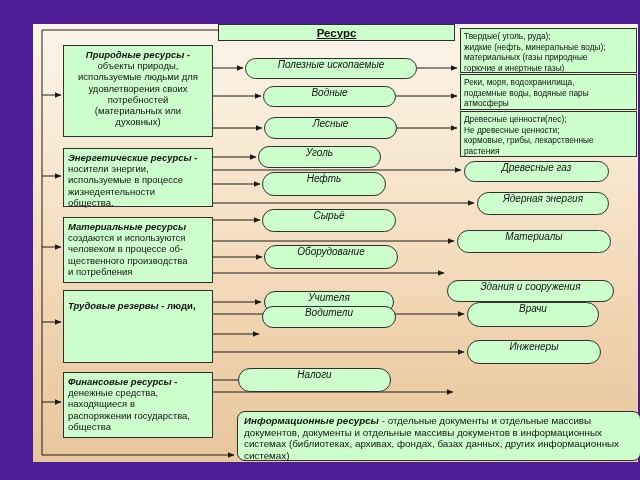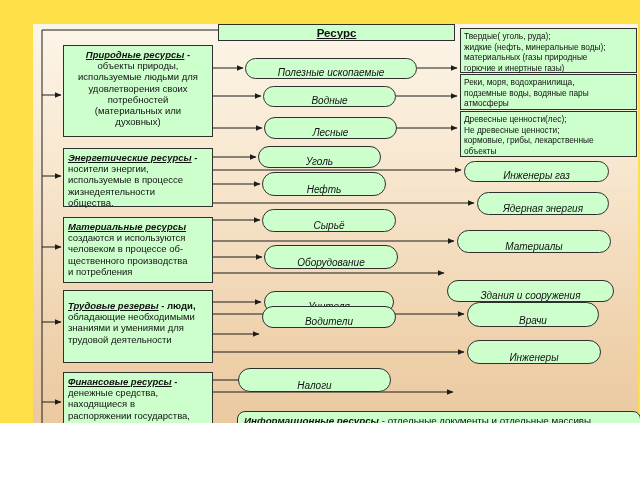--- a/index.html
+++ b/index.html
@@ -1,29 +1,29 @@
 <!DOCTYPE html>
 <html style="--node_fill: #ccffcc; --node_border: #2f2f2f; --line_color: #1c1c1c; --bg_top: #fcf5e9; --bg_bottom: #e9c69c;"><head>
 <meta charset="utf-8">
 <style>
   html,body{margin:0;padding:0;background:#fff;}
-  .stage{position:relative;width:640px;height:423px;background:#fde047;overflow:hidden;
+  .stage{position:relative;width:640px;height:480px;background:#4c1d95;overflow:hidden;
          font-family:"Liberation Sans",sans-serif;color:#111;}
   .canvas{position:absolute;left:33px;top:24px;width:605px;height:438px;z-index:1;
           background:linear-gradient(180deg,#fcf5e9 0%,#f7e6cd 35%,#eed0aa 75%,#e9c69c 100%);}
   svg.connectors{position:absolute;left:0;top:0;z-index:2;}
   .node{position:absolute;z-index:3;background:var(--node_fill,#ccffcc);
         border:1px solid var(--node_border,#2f2f2f);box-sizing:border-box;}
   .titlebox{display:flex;align-items:center;justify-content:center;
             font-weight:bold;font-size:11.5px;}
   .titlebox .t{text-decoration:underline;}
   .lbox{padding:3px 4px;font-size:9.5px;line-height:1.18;}
-  .bh{font-weight:bold;font-style:italic;text-decoration:underline;margin-top:48px;}
+  .bh{font-weight:bold;font-style:italic;margin-top:48px;}
   .bsuf{font-weight:bold;}
-  .oval{border-radius:999px;display:flex;align-items:flex-end;justify-content:center;
+  .oval{border-radius:999px;display:flex;align-items:flex-start;justify-content:center;
         font-style:italic;font-size:10px;border-width:1.4px;text-align:center;line-height:1.1;}
   .ellipse{border-radius:50%;margin-top:46px;}
   .rbox{padding:2px 3px;font-size:8.3px;line-height:1.28;}
   .infobox{padding:3px 6px;font-size:9.8px;line-height:1.18;border-radius:8px;}
   .pre{white-space:pre-line;}
   .center{text-align:center;}
 </style>
 </head>
 <body>
 
@@ -100,23 +100,20 @@
   <div class="node lbox" style="left:63px;top:217px;width:150px;height:66px">
     <div><span class="bh">Материальные ресурсы</span><span class="bsuf"></span></div>
     <div class="pre">создаются и используются
 человеком в процессе об-
 щественного производства
 и потребления</div>
   </div>
 
   <div class="node lbox" style="left:63px;top:290px;width:150px;height:73px;padding-top:9px">
     <div><span class="bh">Трудовые резервы</span><span class="bsuf">  - люди,</span></div>
-    <div class="pre">обладающие необходимыми
-знаниями и умениями для
-трудовой деятельности</div>
   </div>
 
   <div class="node lbox" style="left:63px;top:372px;width:150px;height:66px">
     <div><span class="bh">Финансовые ресурсы</span><span class="bsuf">  -</span></div>
     <div class="pre">денежные средства,
 находящиеся в
 распоряжении государства,
 общества</div>
   </div>
 
@@ -154,24 +151,24 @@
   <div class="node rbox pre" style="left:460px;top:28px;width:177px;height:45px">Твердые( уголь, руда);
 жидкие (нефть, минеральные воды);
 материальных (газы природные
 горючие и инертные газы)</div>
   <div class="node rbox pre" style="left:460px;top:74px;width:177px;height:36px">Реки, моря, водохранилища,
 подземные воды, водяные пары
 атмосферы</div>
   <div class="node rbox pre" style="left:460px;top:111px;width:177px;height:46px">Древесные ценности(лес);
 Не древесные ценности;
 кормовые, грибы, лекарственные
-объекты</div>
+растения</div>
 
   <div class="node oval" style="left:464px;top:161px;width:145px;height:21px">
-      <span>Инженеры газ</span>
+      <span>Древесные газ</span>
     </div>
   <div class="node oval" style="left:477px;top:192px;width:132px;height:23px">
       <span>Ядерная энергия</span>
     </div>
   <div class="node oval" style="left:457px;top:230px;width:154px;height:23px">
       <span>Материалы</span>
     </div>
   <div class="node oval" style="left:447px;top:280px;width:167px;height:22px">
       <span>Здания и сооружения</span>
     </div>

